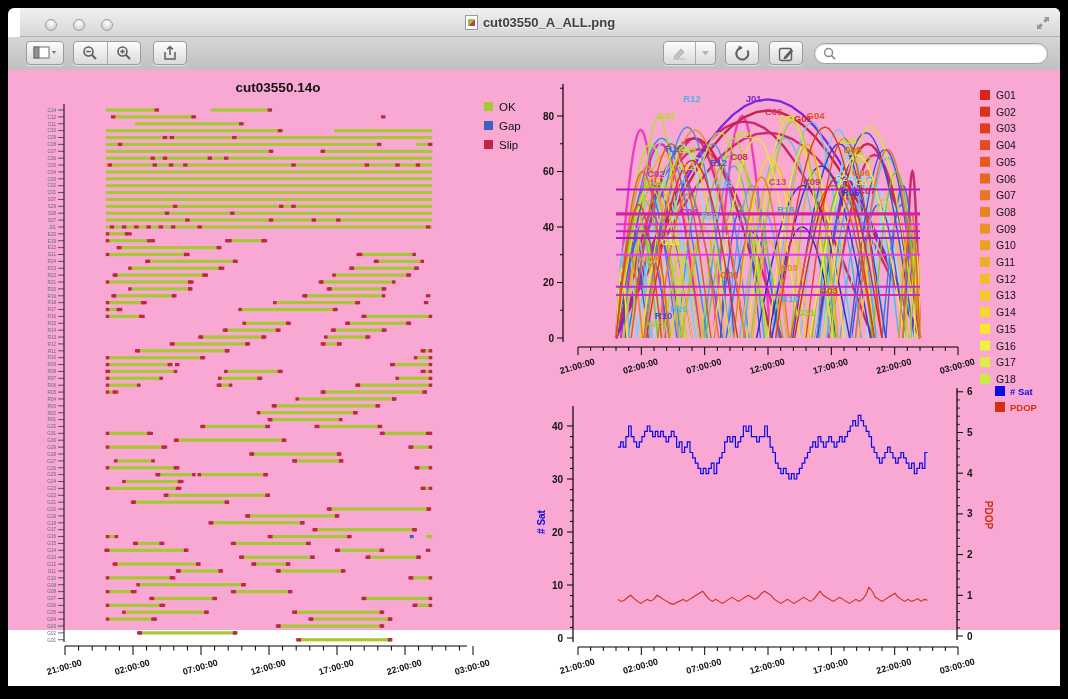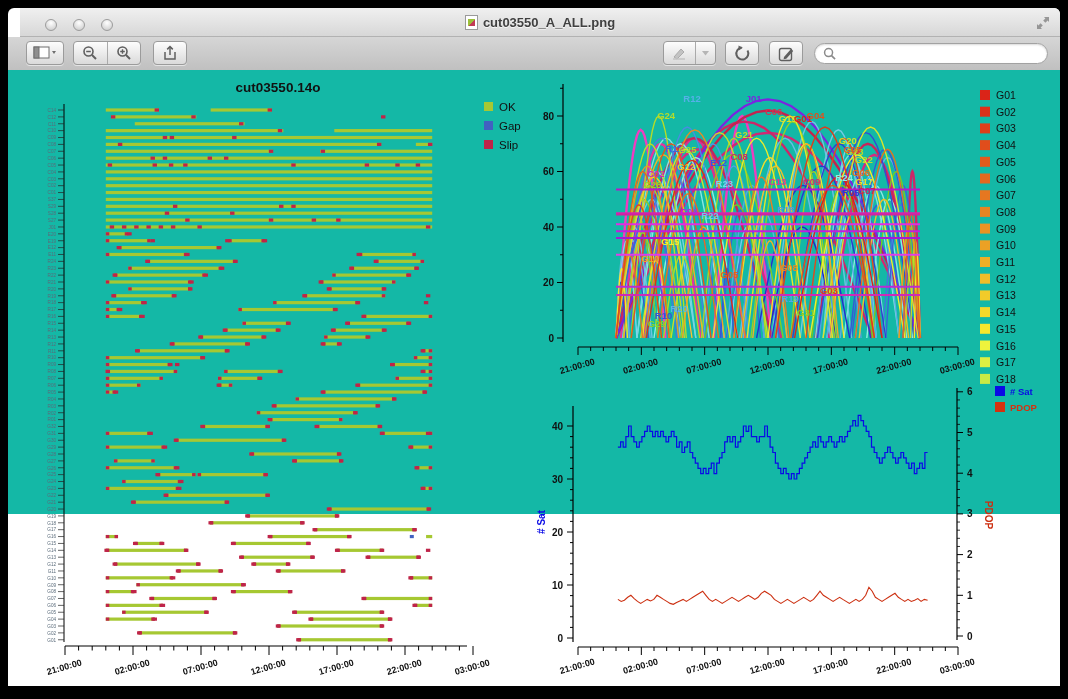--- a/index.html
+++ b/index.html
@@ -30,21 +30,21 @@
           border:1px solid #9b9b9b;border-radius:4px;
           box-shadow:0 1px 0 rgba(255,255,255,.55);
           display:flex;align-items:center;justify-content:center;}
   .seg{display:flex;align-items:center;justify-content:center;height:100%;}
   .seg+.seg{border-left:1px solid #aaa;}
   .search{position:absolute;top:6px;height:21px;box-sizing:border-box;
           background:#fff;border:1px solid #a2a2a2;border-radius:11px;
           box-shadow:inset 0 1px 2px rgba(0,0,0,.15);
           display:flex;align-items:center;padding:0 8px;gap:4px;}
   .search input{border:none;outline:none;flex:1;font-size:12px;background:transparent;}
-  .content{position:absolute;left:0;top:62px;width:1052px;height:444px;background:#14b8a6;}
+  .content{position:absolute;left:0;top:62px;width:1052px;height:560px;background:#f9a8d4;}
   svg text{font-family:"Liberation Sans","DejaVu Sans",sans-serif;}
 </style>
 </head>
 <body>
 
 <div class="window">
   <div class="titlebar">
     <div class="tl" style="left:25px"></div>
     <div class="tl" style="left:53px"></div>
     <div class="tl" style="left:81px"></div>

